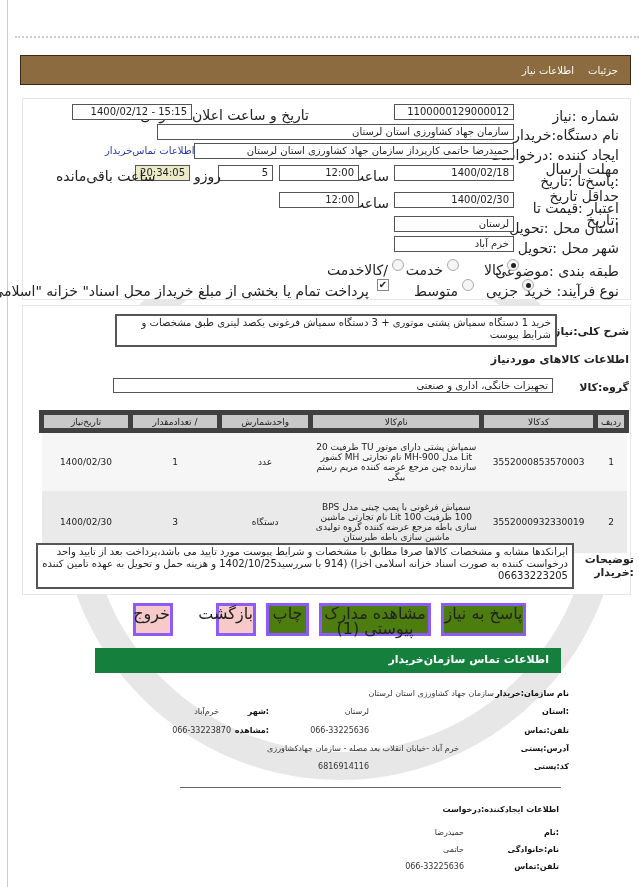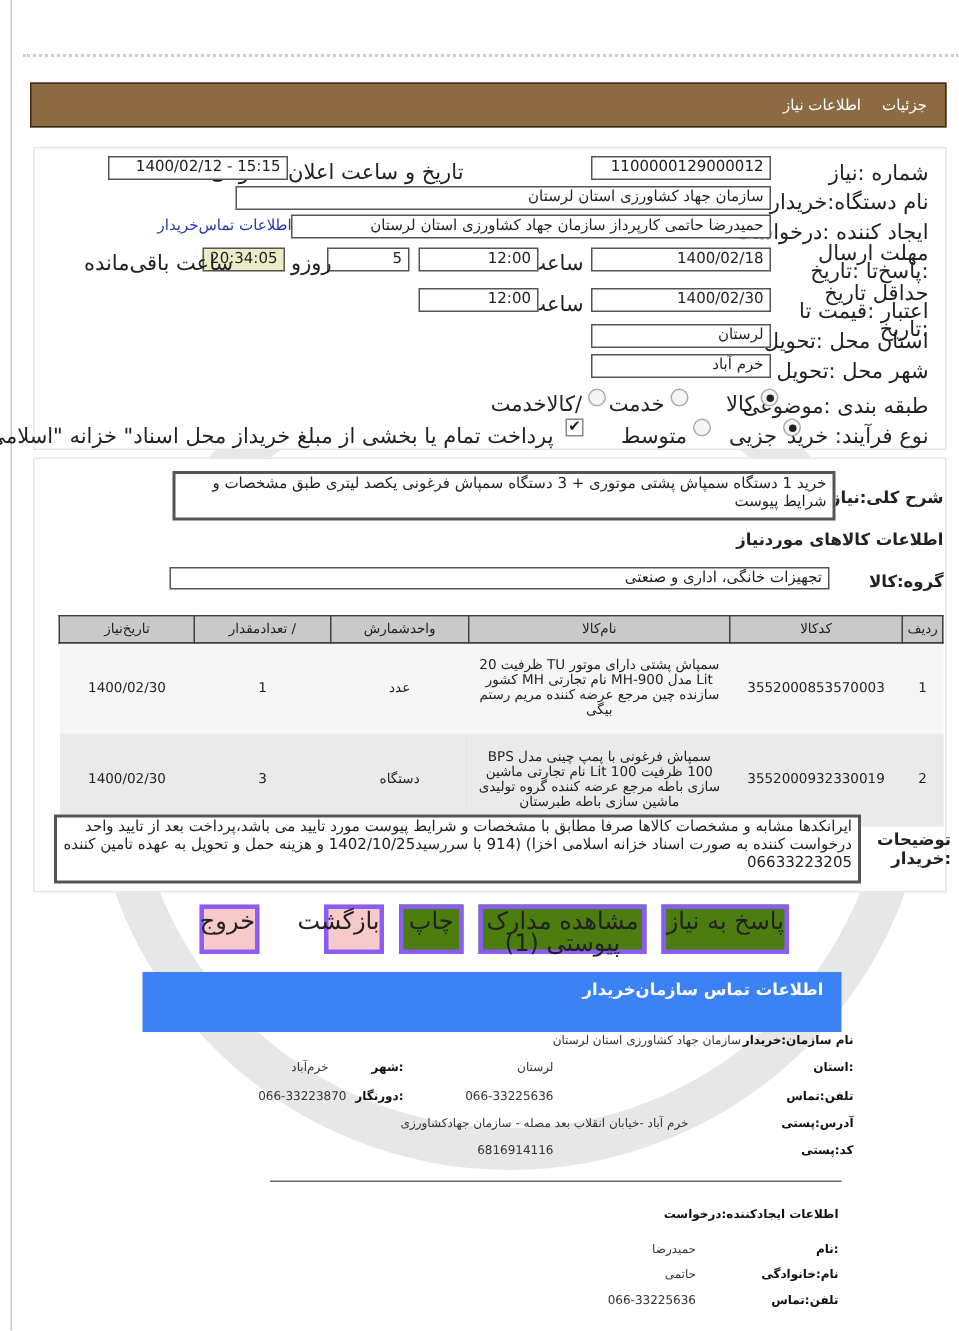--- a/index.html
+++ b/index.html
@@ -12,28 +12,28 @@
   .field-label { position:absolute; font-size:14px; color:#222; white-space:nowrap; }
   .box { position:absolute; border:1px solid #555; background:#fff; height:16px; font-size:10px; padding:1px 4px; white-space:nowrap; overflow:hidden; }
   .box.ltr { direction:ltr; text-align:right; }
   .box.highlight { background:#ecebc8; }
   .link { position:absolute; color:#2a35a8; font-size:10px; cursor:pointer; }
   .radio { position:absolute; width:12px; height:12px; border-radius:50%; border:1px solid #aaa; background:#f5f5f5; }
   .radio.on::after { content:""; position:absolute; left:3px; top:3px; width:5px; height:5px; border-radius:50%; background:#222; }
   .check { position:absolute; width:12px; height:12px; border:1px solid #888; background:#fff; font-size:10px; line-height:10px; text-align:center; }
   .bold { font-weight:bold; font-size:11px; }
   table.items { position:absolute; left:39px; right:10px; top:410px; width:590px; border-collapse:collapse; font-size:9px; }
-  table.items th { background:#c9c9c9; font-weight:normal; height:18px; border:1px solid #404040; }
+  table.items th { background:#c9c9c9; font-weight:normal; height:18px; border:5px solid #404040; }
   table.items td { text-align:center; padding:2px 4px; vertical-align:middle; }
   table.items tr.r1 td { background:#f6f6f6; height:60px; }
   table.items tr.r2 td { background:#eaeaea; height:62px; }
   .btn { position:absolute; top:603px; height:33px; border:3px solid #8b5cf6; font-size:16px; text-align:center; line-height:15px; cursor:pointer; }
   .btn.green { background:#4d7c0f; }
   .btn.pink { background:#f7c9c9; }
-  .section-bar { position:absolute; left:95px; right:78px; top:648px; height:40px; background:#3b82f6; color:#fff; font-size:11px; font-weight:bold; padding-right:12px; line-height:24px; }
+  .section-bar { position:absolute; left:95px; right:78px; top:648px; height:25px; background:#15803d; color:#fff; font-size:11px; font-weight:bold; padding-right:12px; line-height:24px; }
   .small { position:absolute; font-size:8px; color:#333; white-space:nowrap; }
   .small.b { font-weight:bold; color:#111; }
   .watermark { position:absolute; border-radius:50%; border:28px solid rgba(160,160,160,0.25); pointer-events:none; }
 </style>
 </head>
 <body>
 
 <div class="leftbar"></div>
 <div class="dotline"></div>
 
@@ -148,21 +148,21 @@
 <span class="small b" style="right:70px; top:689px;">نام سازمان:خریدار</span>
 <span class="small" style="right:145px; top:689px;">سازمان جهاد کشاورزی استان لرستان</span>
 
 <span class="small b" style="right:70px; top:707px;">:استان</span>
 <span class="small" style="right:270px; top:707px;">لرستان</span>
 <span class="small b" style="right:370px; top:707px;">:شهر</span>
 <span class="small" style="right:420px; top:707px;">خرم‌آباد</span>
 
 <span class="small b" style="right:70px; top:726px;">تلفن:تماس</span>
 <span class="small" style="right:270px; top:726px;">066-33225636</span>
-<span class="small b" style="right:370px; top:726px;">:دورنگار</span>
+<span class="small b" style="right:370px; top:726px;">:مشاهده</span>
 <span class="small" style="right:408px; top:726px;">066-33223870</span>
 
 <span class="small b" style="right:70px; top:744px;">آدرس:پستی</span>
 <span class="small" style="right:180px; top:744px;">خرم آباد -خیابان انقلاب بعد مصله - سازمان جهادکشاورزی</span>
 
 <span class="small b" style="right:70px; top:762px;">کد:پستی</span>
 <span class="small" style="right:270px; top:762px;">6816914116</span>
 
 <div style="position:absolute; left:180px; right:78px; top:787px; border-top:1px solid #666;"></div>
 

